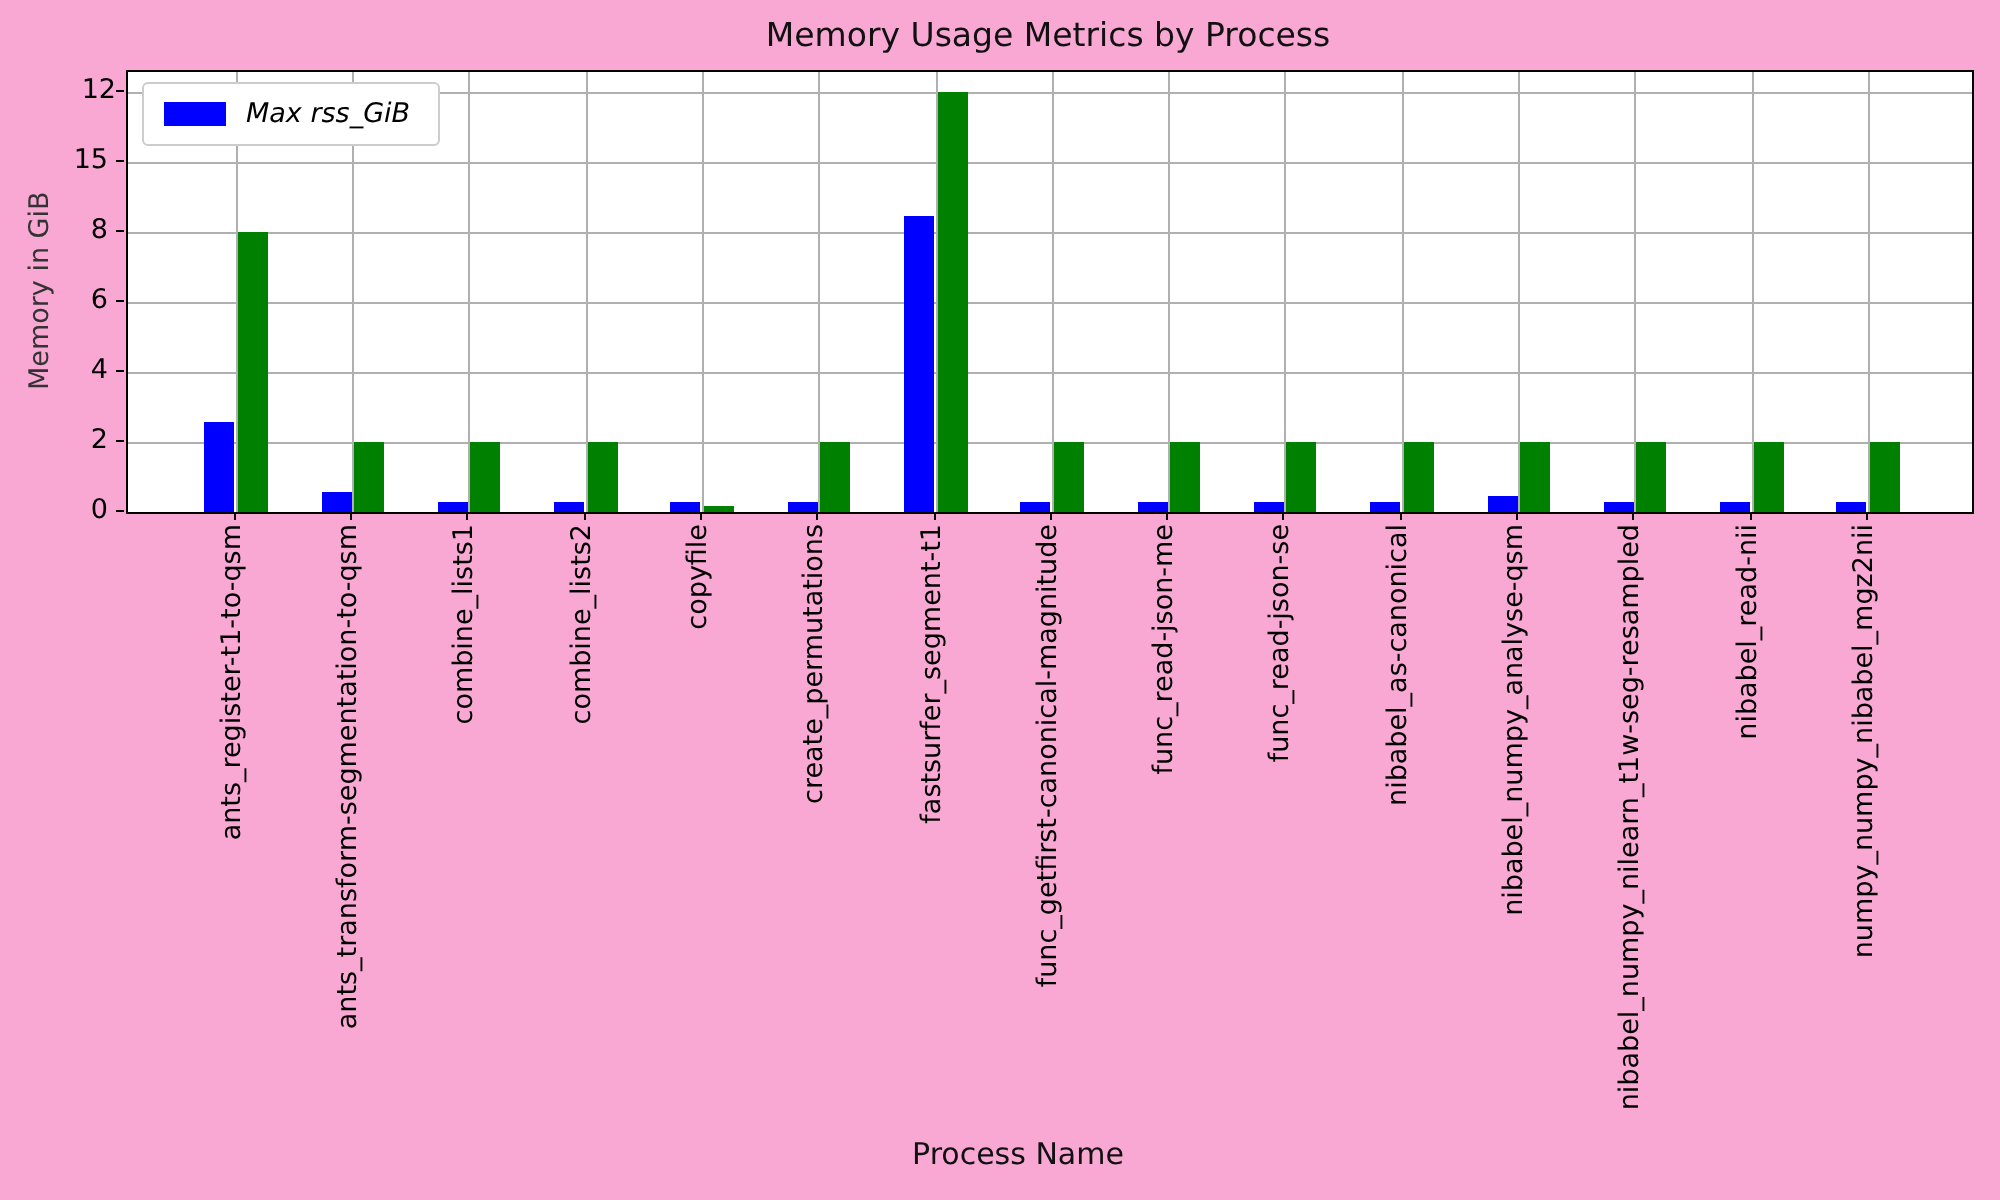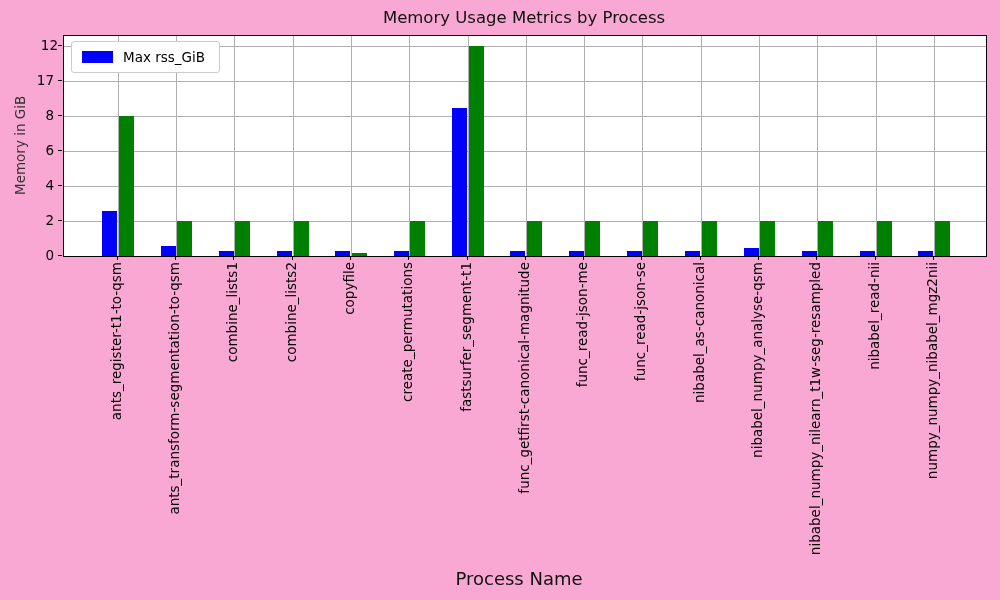--- a/index.html
+++ b/index.html
@@ -54,20 +54,21 @@
     left: 7px;
     top: 5px;
     background: #ffffff;
     border: 1px solid #cccccc;
     border-radius: 3px;
     padding: 7px 14px 7px 10px;
     display: flex;
     flex-direction: column;
     gap: 7px;
     z-index: 5;
+    font-style: italic;
   }
   .legend-row { display: flex; align-items: center; gap: 10px; }
   .legend-swatch { width: 31px; height: 12px; display: inline-block; }
   .legend-label { font-size: 13.5px; white-space: nowrap; }
   .ytick-label {
     position: absolute;
     width: 34px;
     text-align: right;
     font-size: 13.5px;
     line-height: 14px;
@@ -100,25 +101,25 @@
     top: 35px;
     height: 220px;
     writing-mode: vertical-rl;
     transform: rotate(180deg);
     text-align: center;
     font-size: 13.5px;
     color: #333333;
   }
   .xlabel {
     position: absolute;
-    left: 58px;
+    left: 48px;
     width: 922px;
     top: 568px;
     text-align: center;
-    font-size: 18px;
+    font-size: 15px;
     color: #111111;
   }
 </style>
 </head>
 <body>
 
 <div class="figure">
 
   <div class="chart-title">Memory Usage Metrics by Process</div>
 
@@ -194,21 +195,21 @@
       <div class="ytick-label" style="left: 20px; top: 248px;">0</div>
       <div class="ytick-mark" style="left: 58px; top: 220.079px;"></div>
       <div class="ytick-label" style="left: 20px; top: 213.079px;">2</div>
       <div class="ytick-mark" style="left: 58px; top: 185.159px;"></div>
       <div class="ytick-label" style="left: 20px; top: 178.159px;">4</div>
       <div class="ytick-mark" style="left: 58px; top: 150.238px;"></div>
       <div class="ytick-label" style="left: 20px; top: 143.238px;">6</div>
       <div class="ytick-mark" style="left: 58px; top: 115.317px;"></div>
       <div class="ytick-label" style="left: 20px; top: 108.317px;">8</div>
       <div class="ytick-mark" style="left: 58px; top: 80.3968px;"></div>
-      <div class="ytick-label" style="left: 20px; top: 73.3968px;">17</div>
+      <div class="ytick-label" style="left: 20px; top: 73.3968px;">15</div>
       <div class="ytick-mark" style="left: 58px; top: 45.4762px;"></div>
       <div class="ytick-label" style="left: 24px; top: 38.4762px;">12</div>
     </div>
   <div id="xaxis-layer">
       <div class="xtick-mark" style="left: 116.7px;"></div>
       <div class="xtick-label" style="left: 107.7px;">ants_register-t1-to-qsm</div>
       <div class="xtick-mark" style="left: 175px;"></div>
       <div class="xtick-label" style="left: 166px;">ants_transform-segmentation-to-qsm</div>
       <div class="xtick-mark" style="left: 233.3px;"></div>
       <div class="xtick-label" style="left: 224.3px;">combine_lists1</div>

